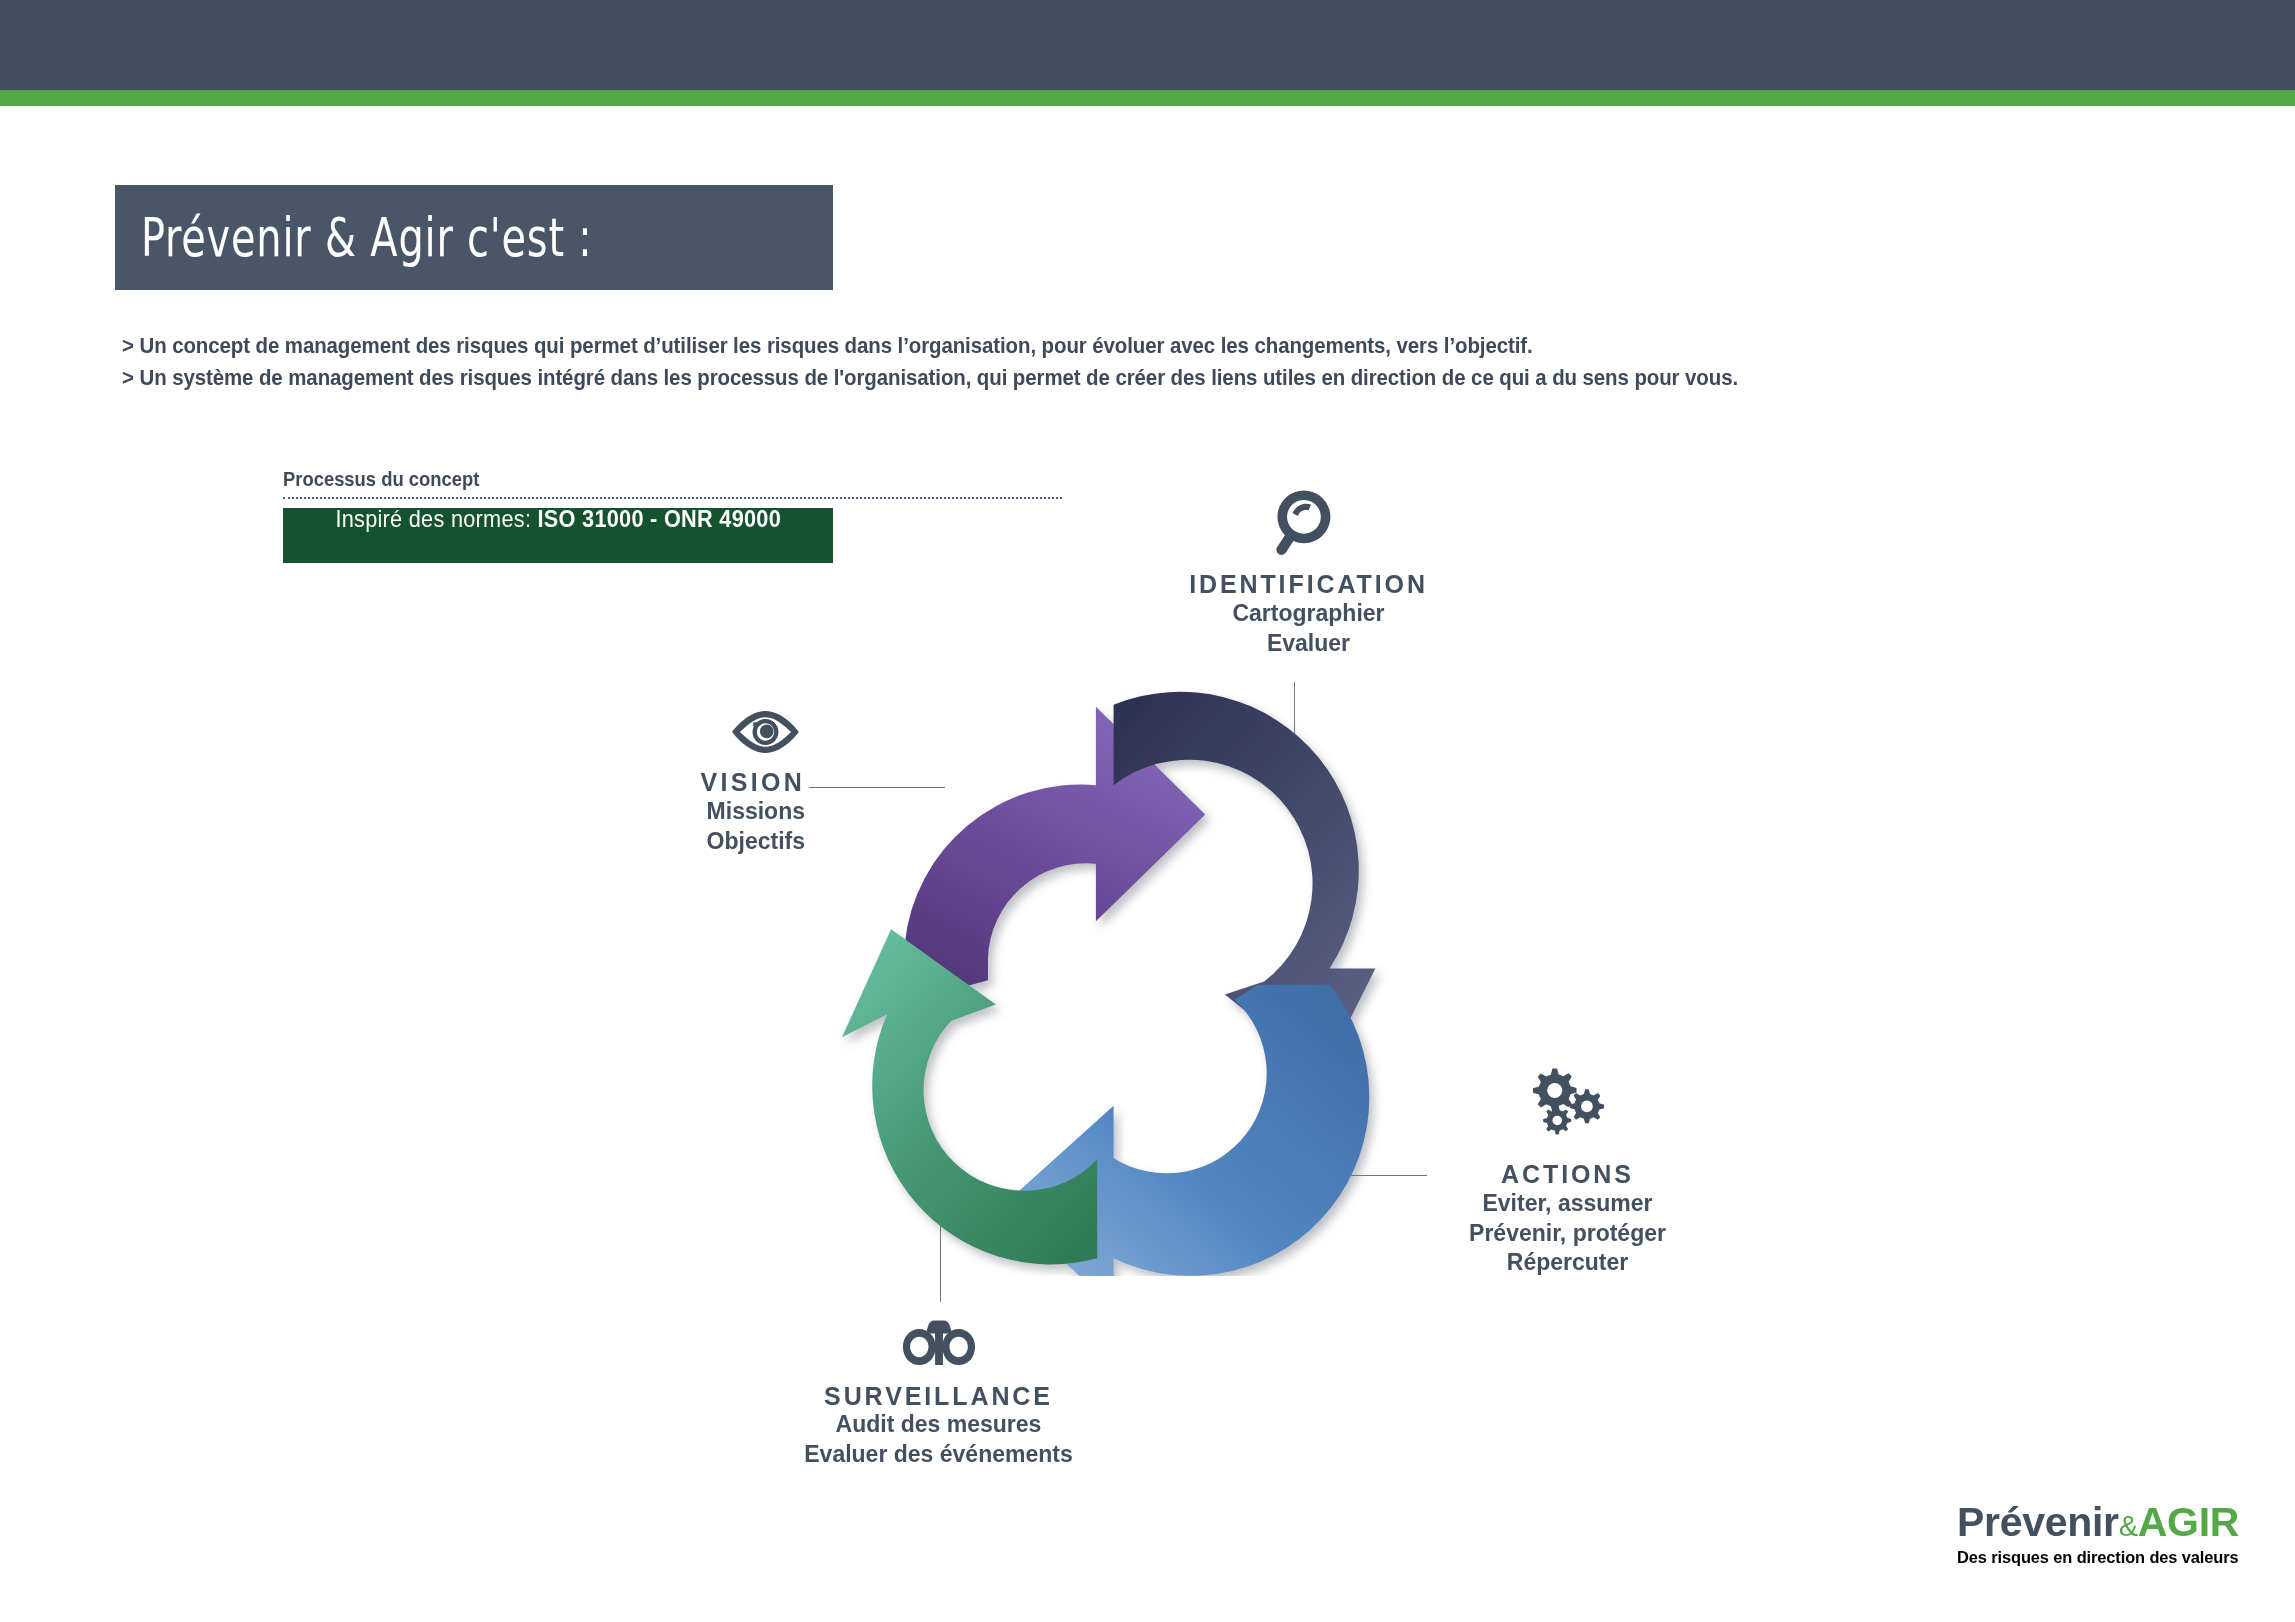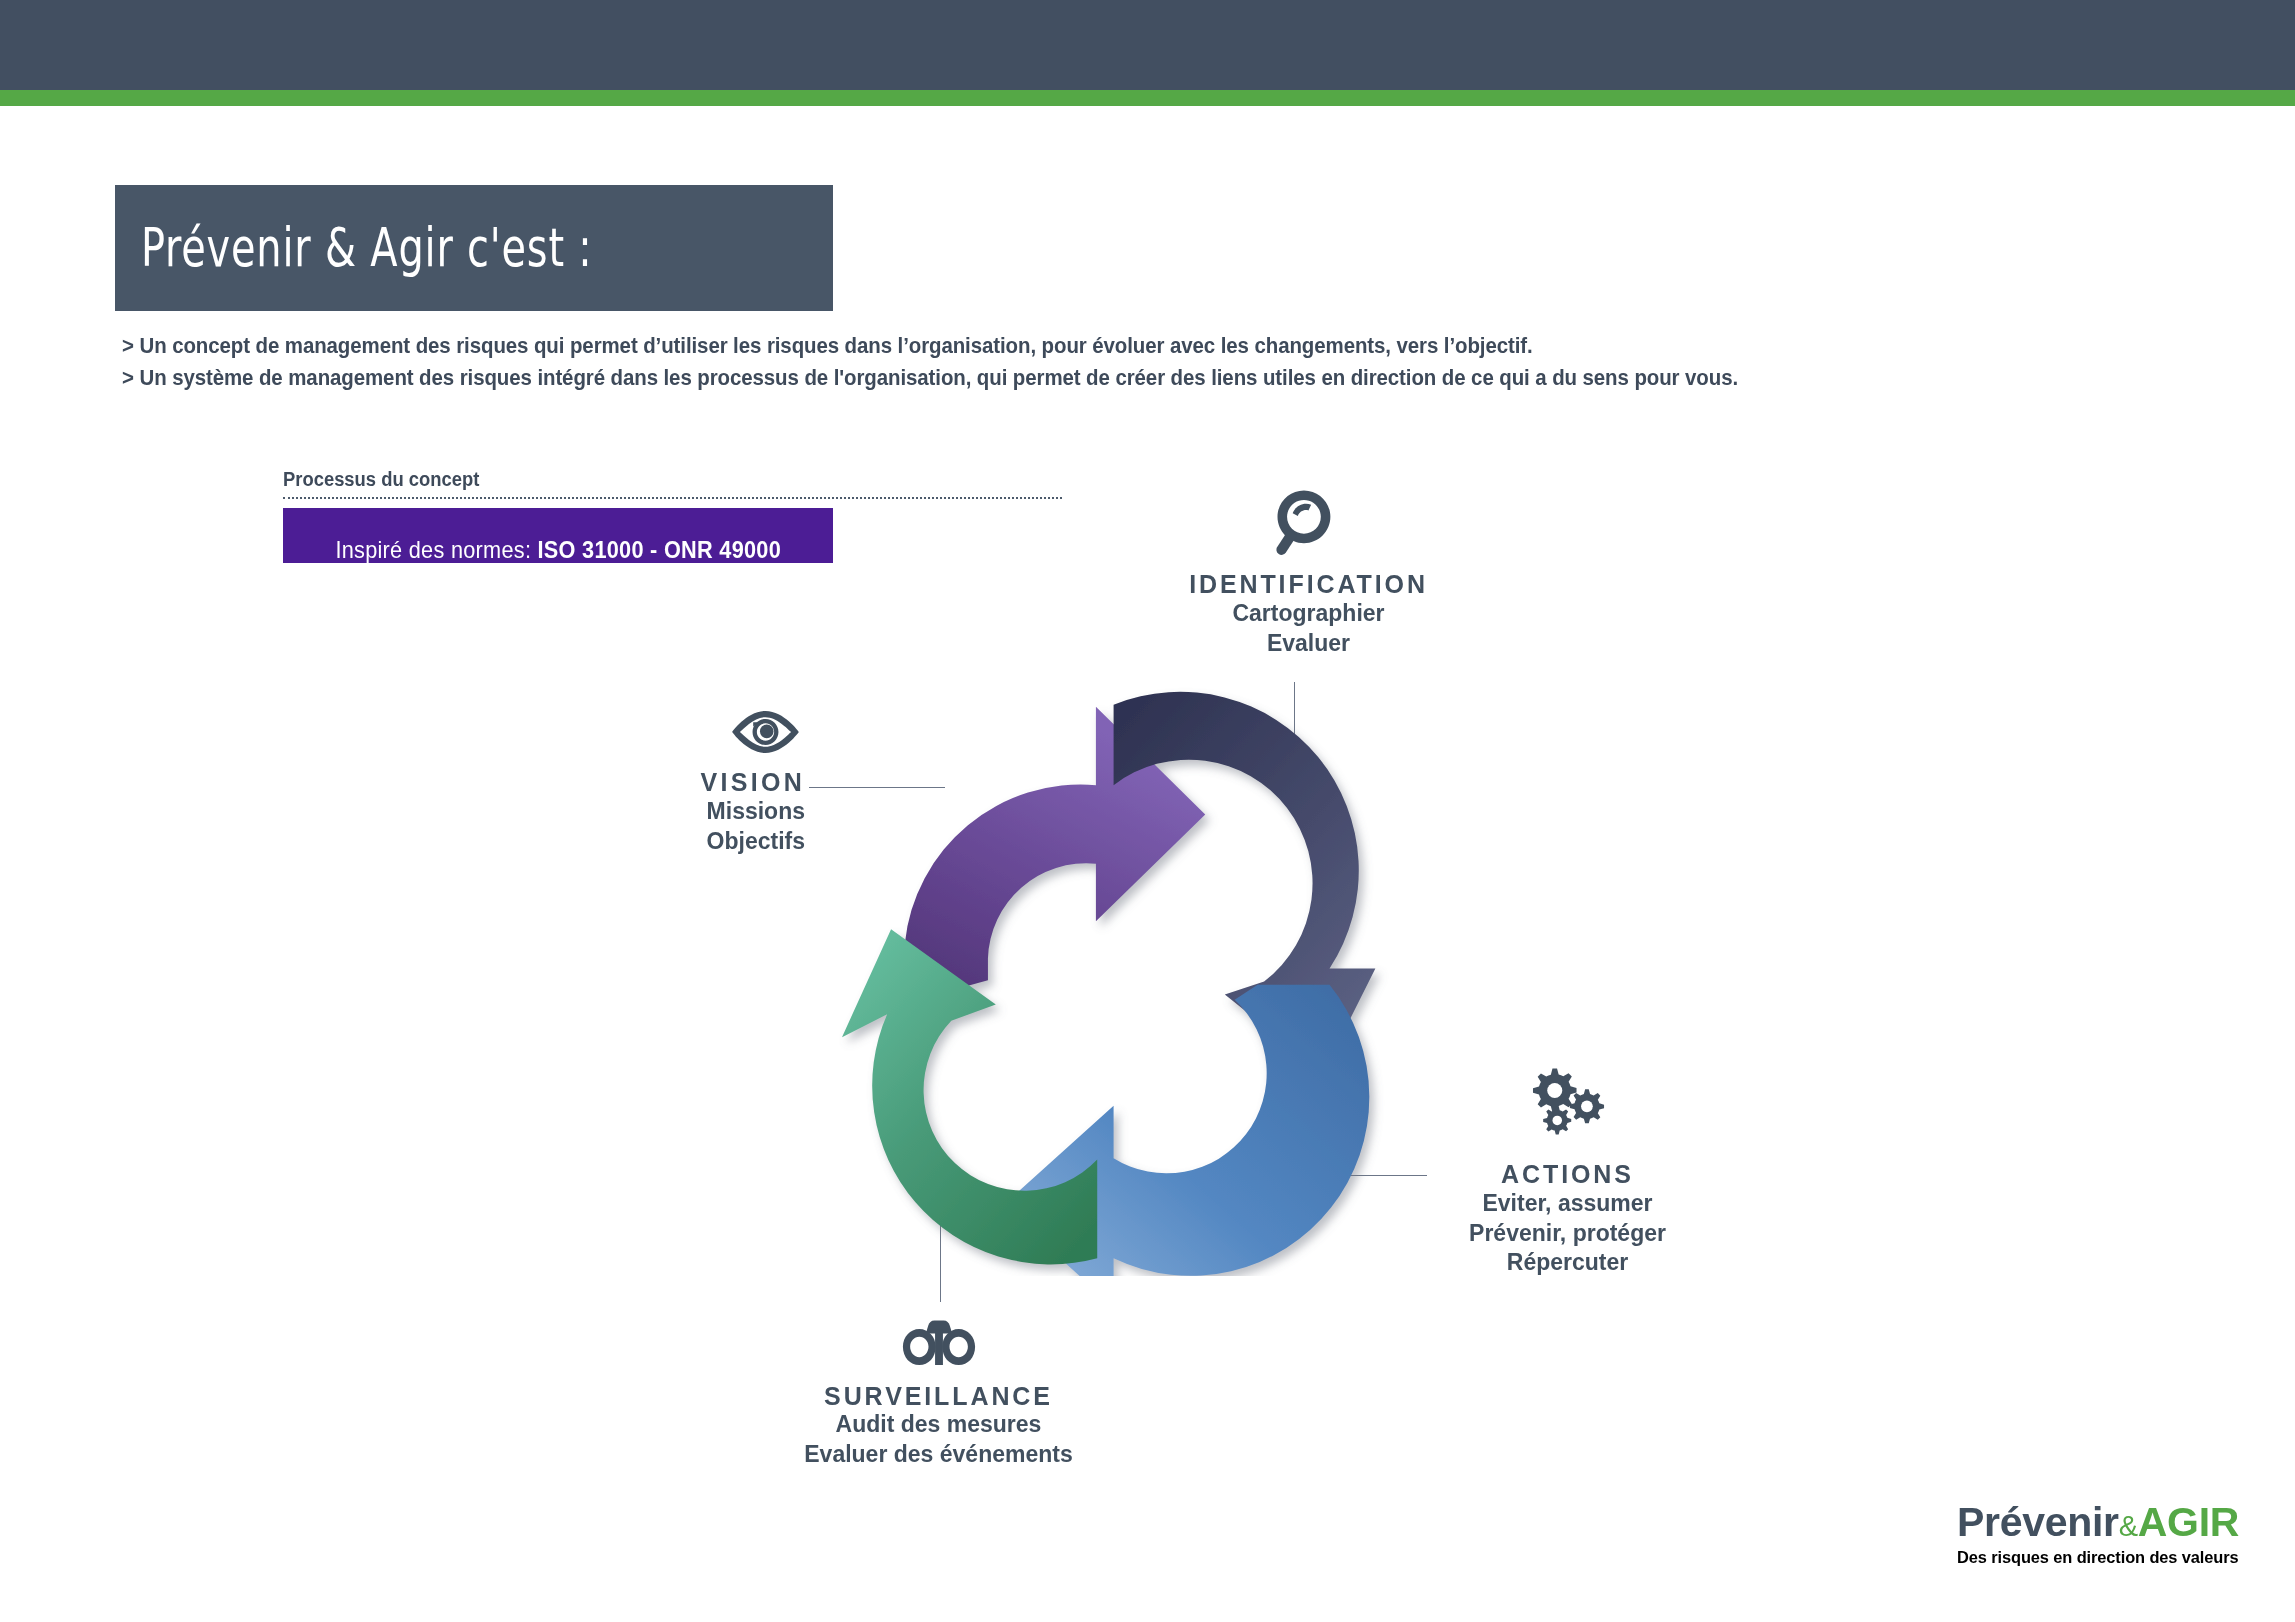--- a/index.html
+++ b/index.html
@@ -27,21 +27,21 @@
     position: absolute;
     left: 0; top: 90px;
     width: 2295px; height: 15.7px;
     background: #55a846;
   }
 
   
   #title-box {
     position: absolute;
     left: 115px; top: 185px;
-    width: 718px; height: 126px;
+    width: 718px; height: 105px;
     background: #485667;
     box-sizing: border-box;
   }
   #title-text {
     position: absolute;
     left: 26px; top: 50%;
     transform: translateY(-50%);
     color: #ffffff;
     font-family: "Liberation Sans Narrow", "DejaVu Sans Condensed", "Liberation Sans", sans-serif;
     font-size: 54px;
@@ -89,23 +89,23 @@
   #processus-dotted {
     margin-top: 5.9px;
     width: 779px;
     height: 0;
     border-top: 2px dotted #4c5a6b;
   }
   #norme-box {
     margin-top: 9.2px;
     width: 550px;
     height: 55px;
-    background: #4c1d95;
+    background: #14532d;
     display: flex;
-    align-items: flex-end;
+    align-items: flex-start;
     justify-content: center;
     box-sizing: border-box;
   }
   #norme-row {
     white-space: nowrap;
     color: #ffffff;
     font-size: 23.6px;
     line-height: 1;
     transform: scaleX(0.92);
   }

